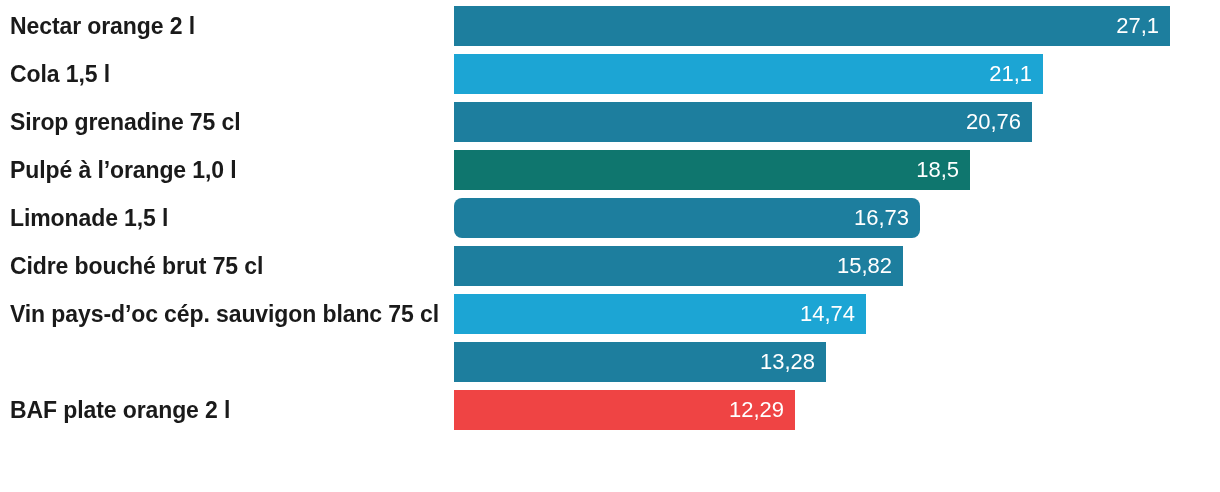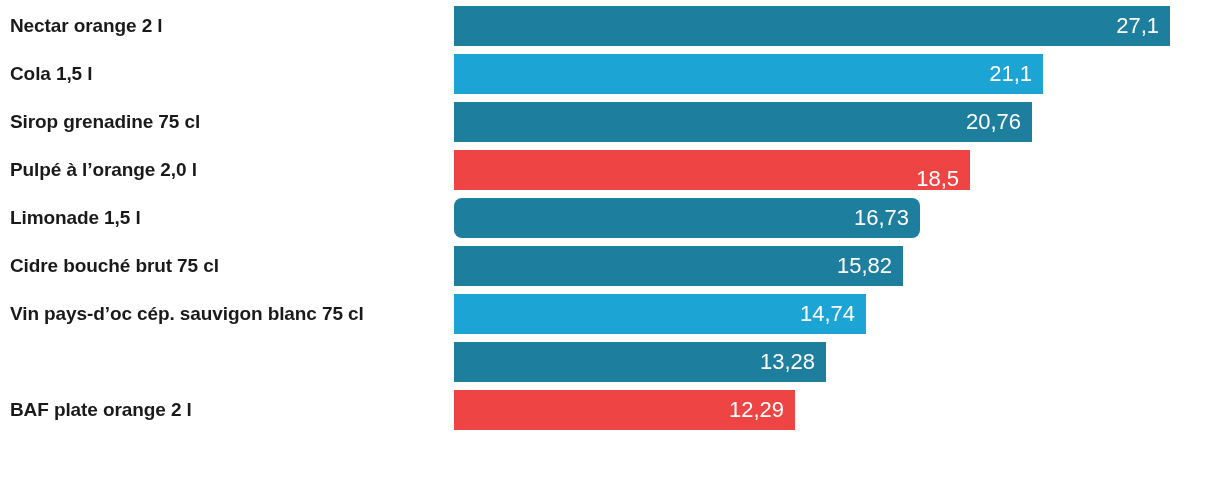--- a/index.html
+++ b/index.html
@@ -31,21 +31,21 @@
   .row:first-child { margin-top: 6px; }
 
   .cat-label {
     position: absolute;
     left: 10px;
     top: 0;
     height: 40px;
     width: 434px;
     display: flex;
     align-items: center;
-    font-size: 19px;
+    font-size: 23px;
     font-weight: bold;
     color: #1a1a1a;
     letter-spacing: -0.1px;
     white-space: nowrap;
   }
 
   .bar-area {
     position: absolute;
     left: 454px;
     top: 0;
@@ -94,23 +94,23 @@
     </div>
     <div class="row">
       <div class="cat-label">Sirop grenadine 75 cl</div>
       <div class="bar-area">
         <div class="bar" style="width: 578px; background: rgb(29, 126, 158);">
           <span class="bar-value">20,76</span>
         </div>
       </div>
     </div>
     <div class="row">
-      <div class="cat-label">Pulpé à l’orange 2,0 l</div>
+      <div class="cat-label">Pulpé à l’orange 1,0 l</div>
       <div class="bar-area">
-        <div class="bar" style="width: 516px; background: #ef4444; align-items: flex-end;">
+        <div class="bar" style="width: 516px; background: #0f766e;">
           <span class="bar-value">18,5</span>
         </div>
       </div>
     </div>
     <div class="row">
       <div class="cat-label">Limonade 1,5 l</div>
       <div class="bar-area">
         <div class="bar" style="width: 466px; background: rgb(29, 126, 158); border-radius: 8px;">
           <span class="bar-value">16,73</span>
         </div>

